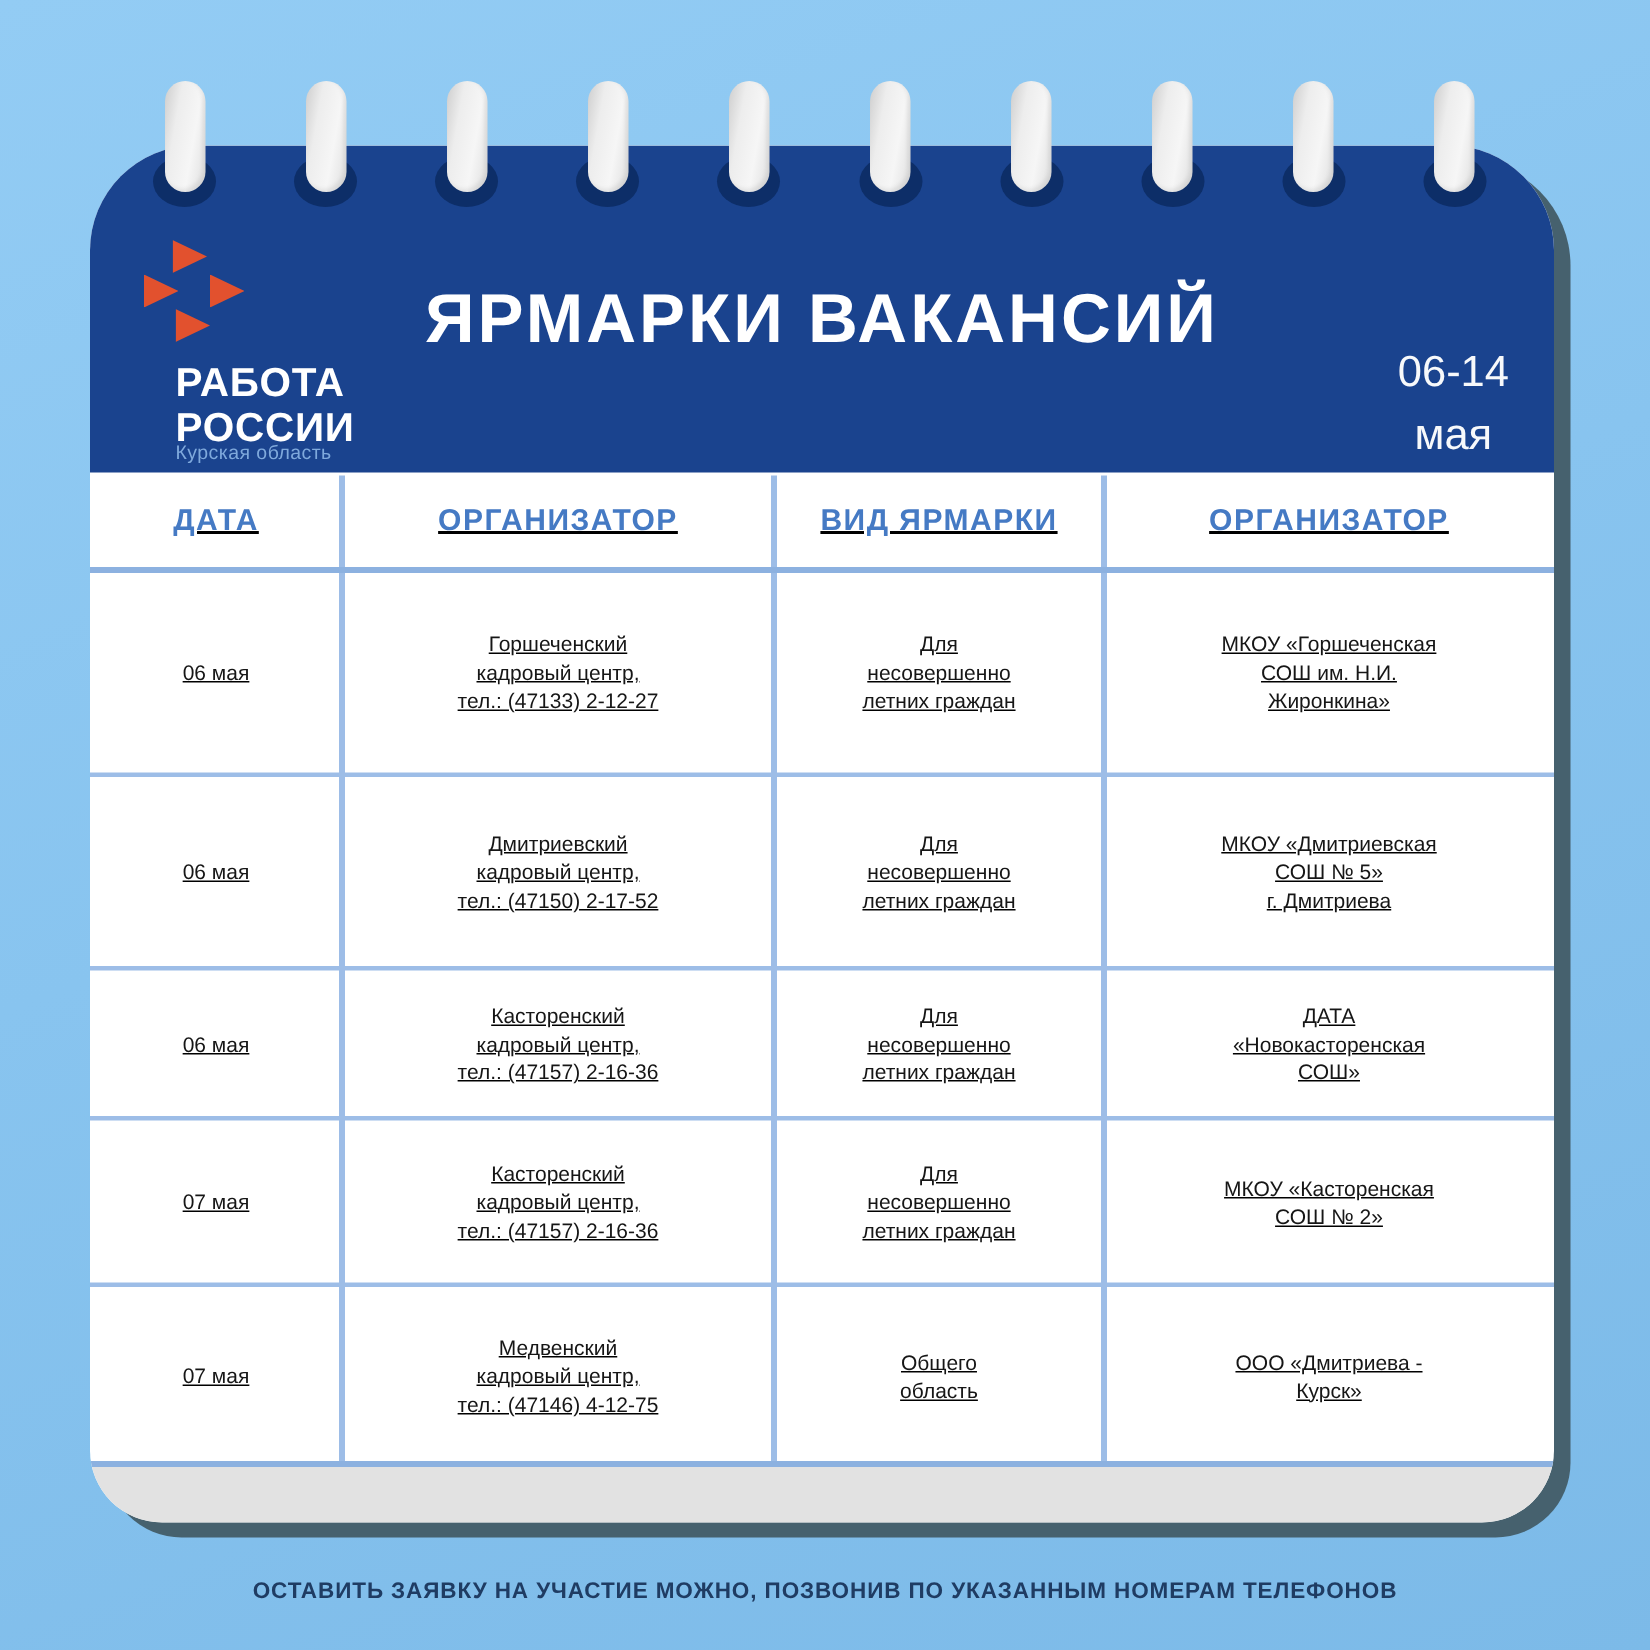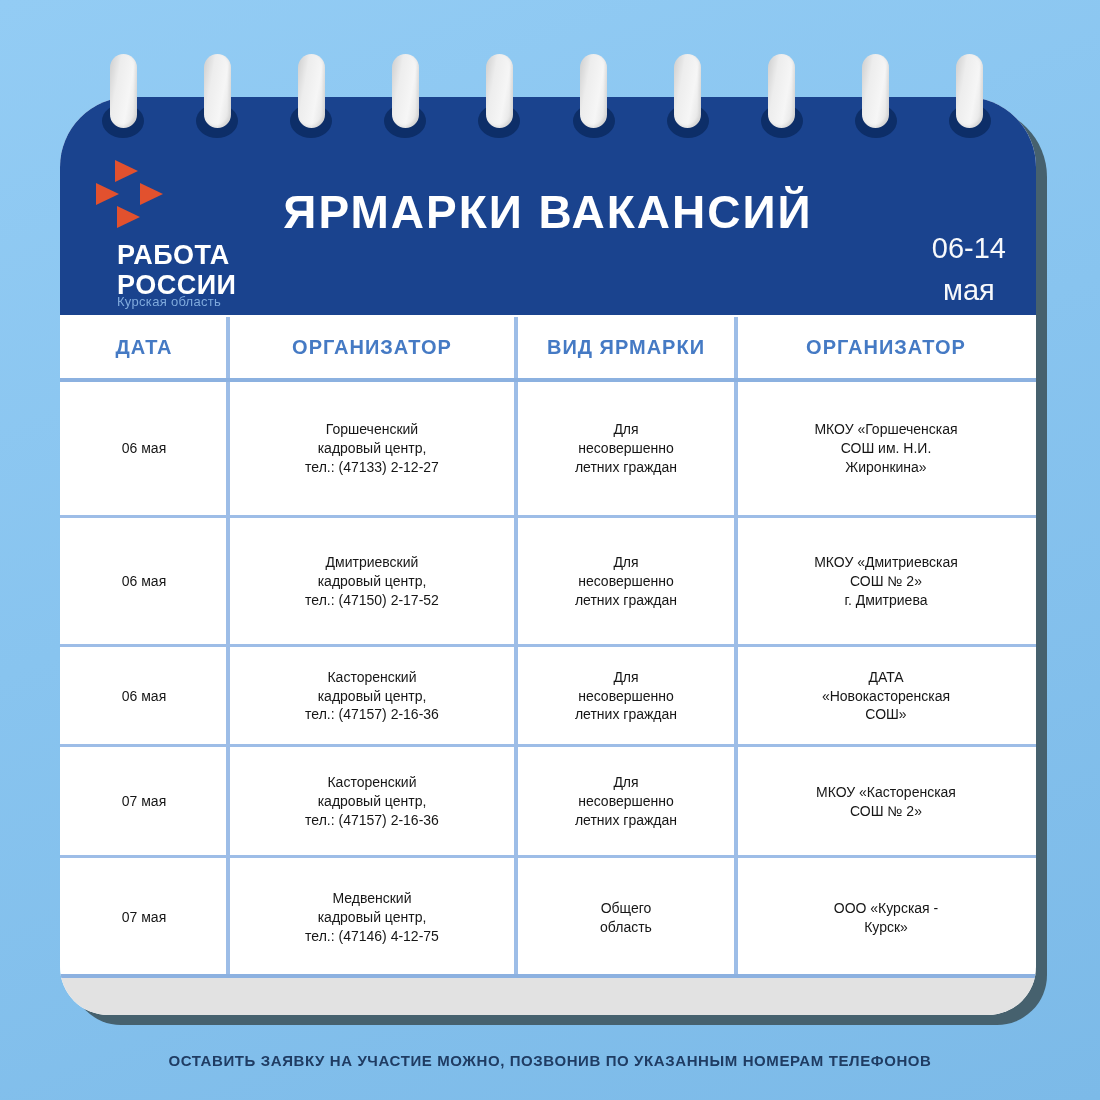--- a/index.html
+++ b/index.html
@@ -48,20 +48,21 @@
   .date-range{
     position:absolute;right:30px;top:130px;text-align:center;color:#fff;
     font-size:29px;font-weight:normal;line-height:1.45;white-space:pre-line;opacity:0.97;
   }
   
   .fair-table{position:absolute;left:0;top:218px;width:976px;height:663px;}
   .grid{
     display:grid;width:976px;height:663px;
     grid-template-columns:168px 288px 220px 300px;
     grid-template-rows:65px 137px 129px 100px 111px 121px;
+    text-decoration:underline;
   }
   .grid .hcell{
     display:flex;align-items:center;justify-content:center;text-align:center;
     color:var(--table-header-text);font-weight:bold;font-size:20px;letter-spacing:1px;
   }
   .row{display:contents;}
   .cell{
     display:flex;align-items:center;justify-content:center;text-align:center;
     color:var(--cell-text);font-size:14px;line-height:1.35;white-space:pre-line;
     padding:0 6px;box-sizing:border-box;
@@ -137,21 +138,21 @@
 
   <div class="row">
     <div class="cell">06 мая</div>
     <div class="cell">Дмитриевский
 кадровый центр,
 тел.: (47150) 2-17-52</div>
     <div class="cell">Для
 несовершенно
 летних граждан</div>
     <div class="cell">МКОУ «Дмитриевская
-СОШ № 2»
+СОШ № 5»
 г. Дмитриева</div>
   </div>
 
   <div class="row">
     <div class="cell">06 мая</div>
     <div class="cell">Касторенский
 кадровый центр,
 тел.: (47157) 2-16-36</div>
     <div class="cell">Для
 несовершенно
@@ -173,21 +174,21 @@
 СОШ № 2»</div>
   </div>
 
   <div class="row">
     <div class="cell">07 мая</div>
     <div class="cell">Медвенский
 кадровый центр,
 тел.: (47146) 4-12-75</div>
     <div class="cell">Общего
 область</div>
-    <div class="cell">ООО «Курская -
+    <div class="cell">ООО «Дмитриева -
 Курск»</div>
   </div>
 </div>
     <div class="vline v1"></div>
     <div class="vline v2"></div>
     <div class="vline v3"></div>
     <div class="hline header-line"></div>
     <div class="hline sep1"></div>
     <div class="hline sep2"></div>
     <div class="hline sep3"></div>

